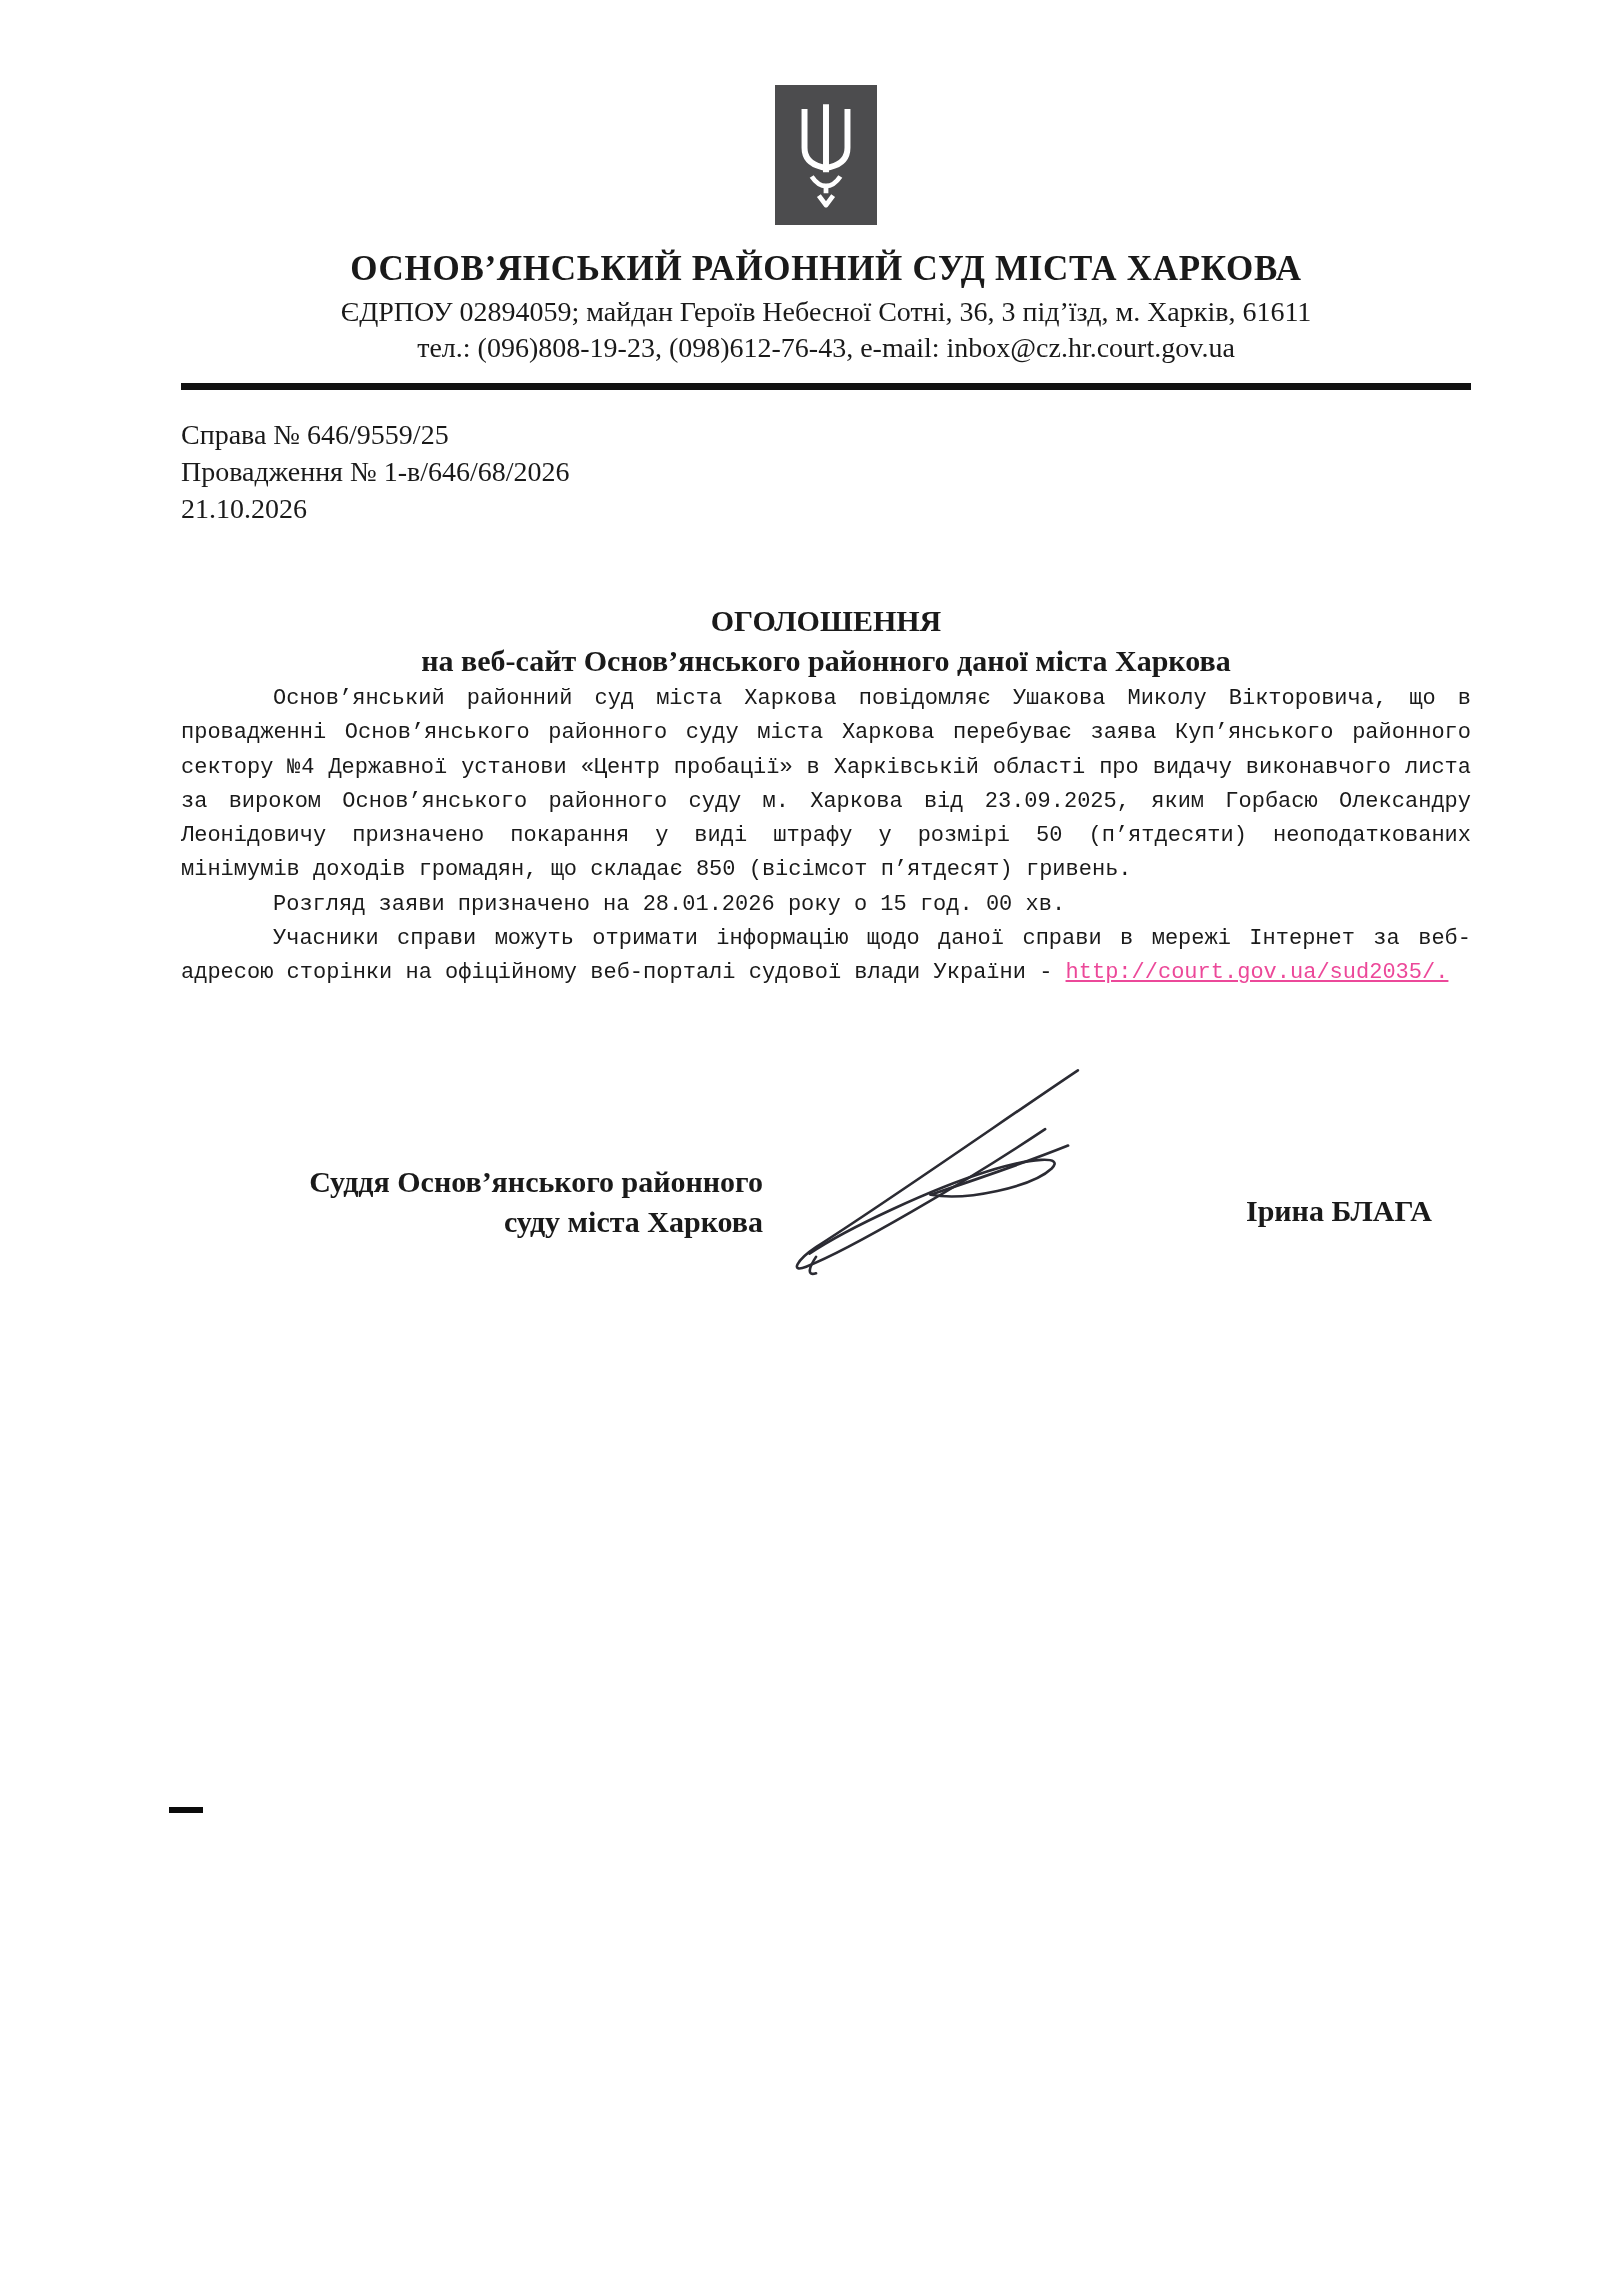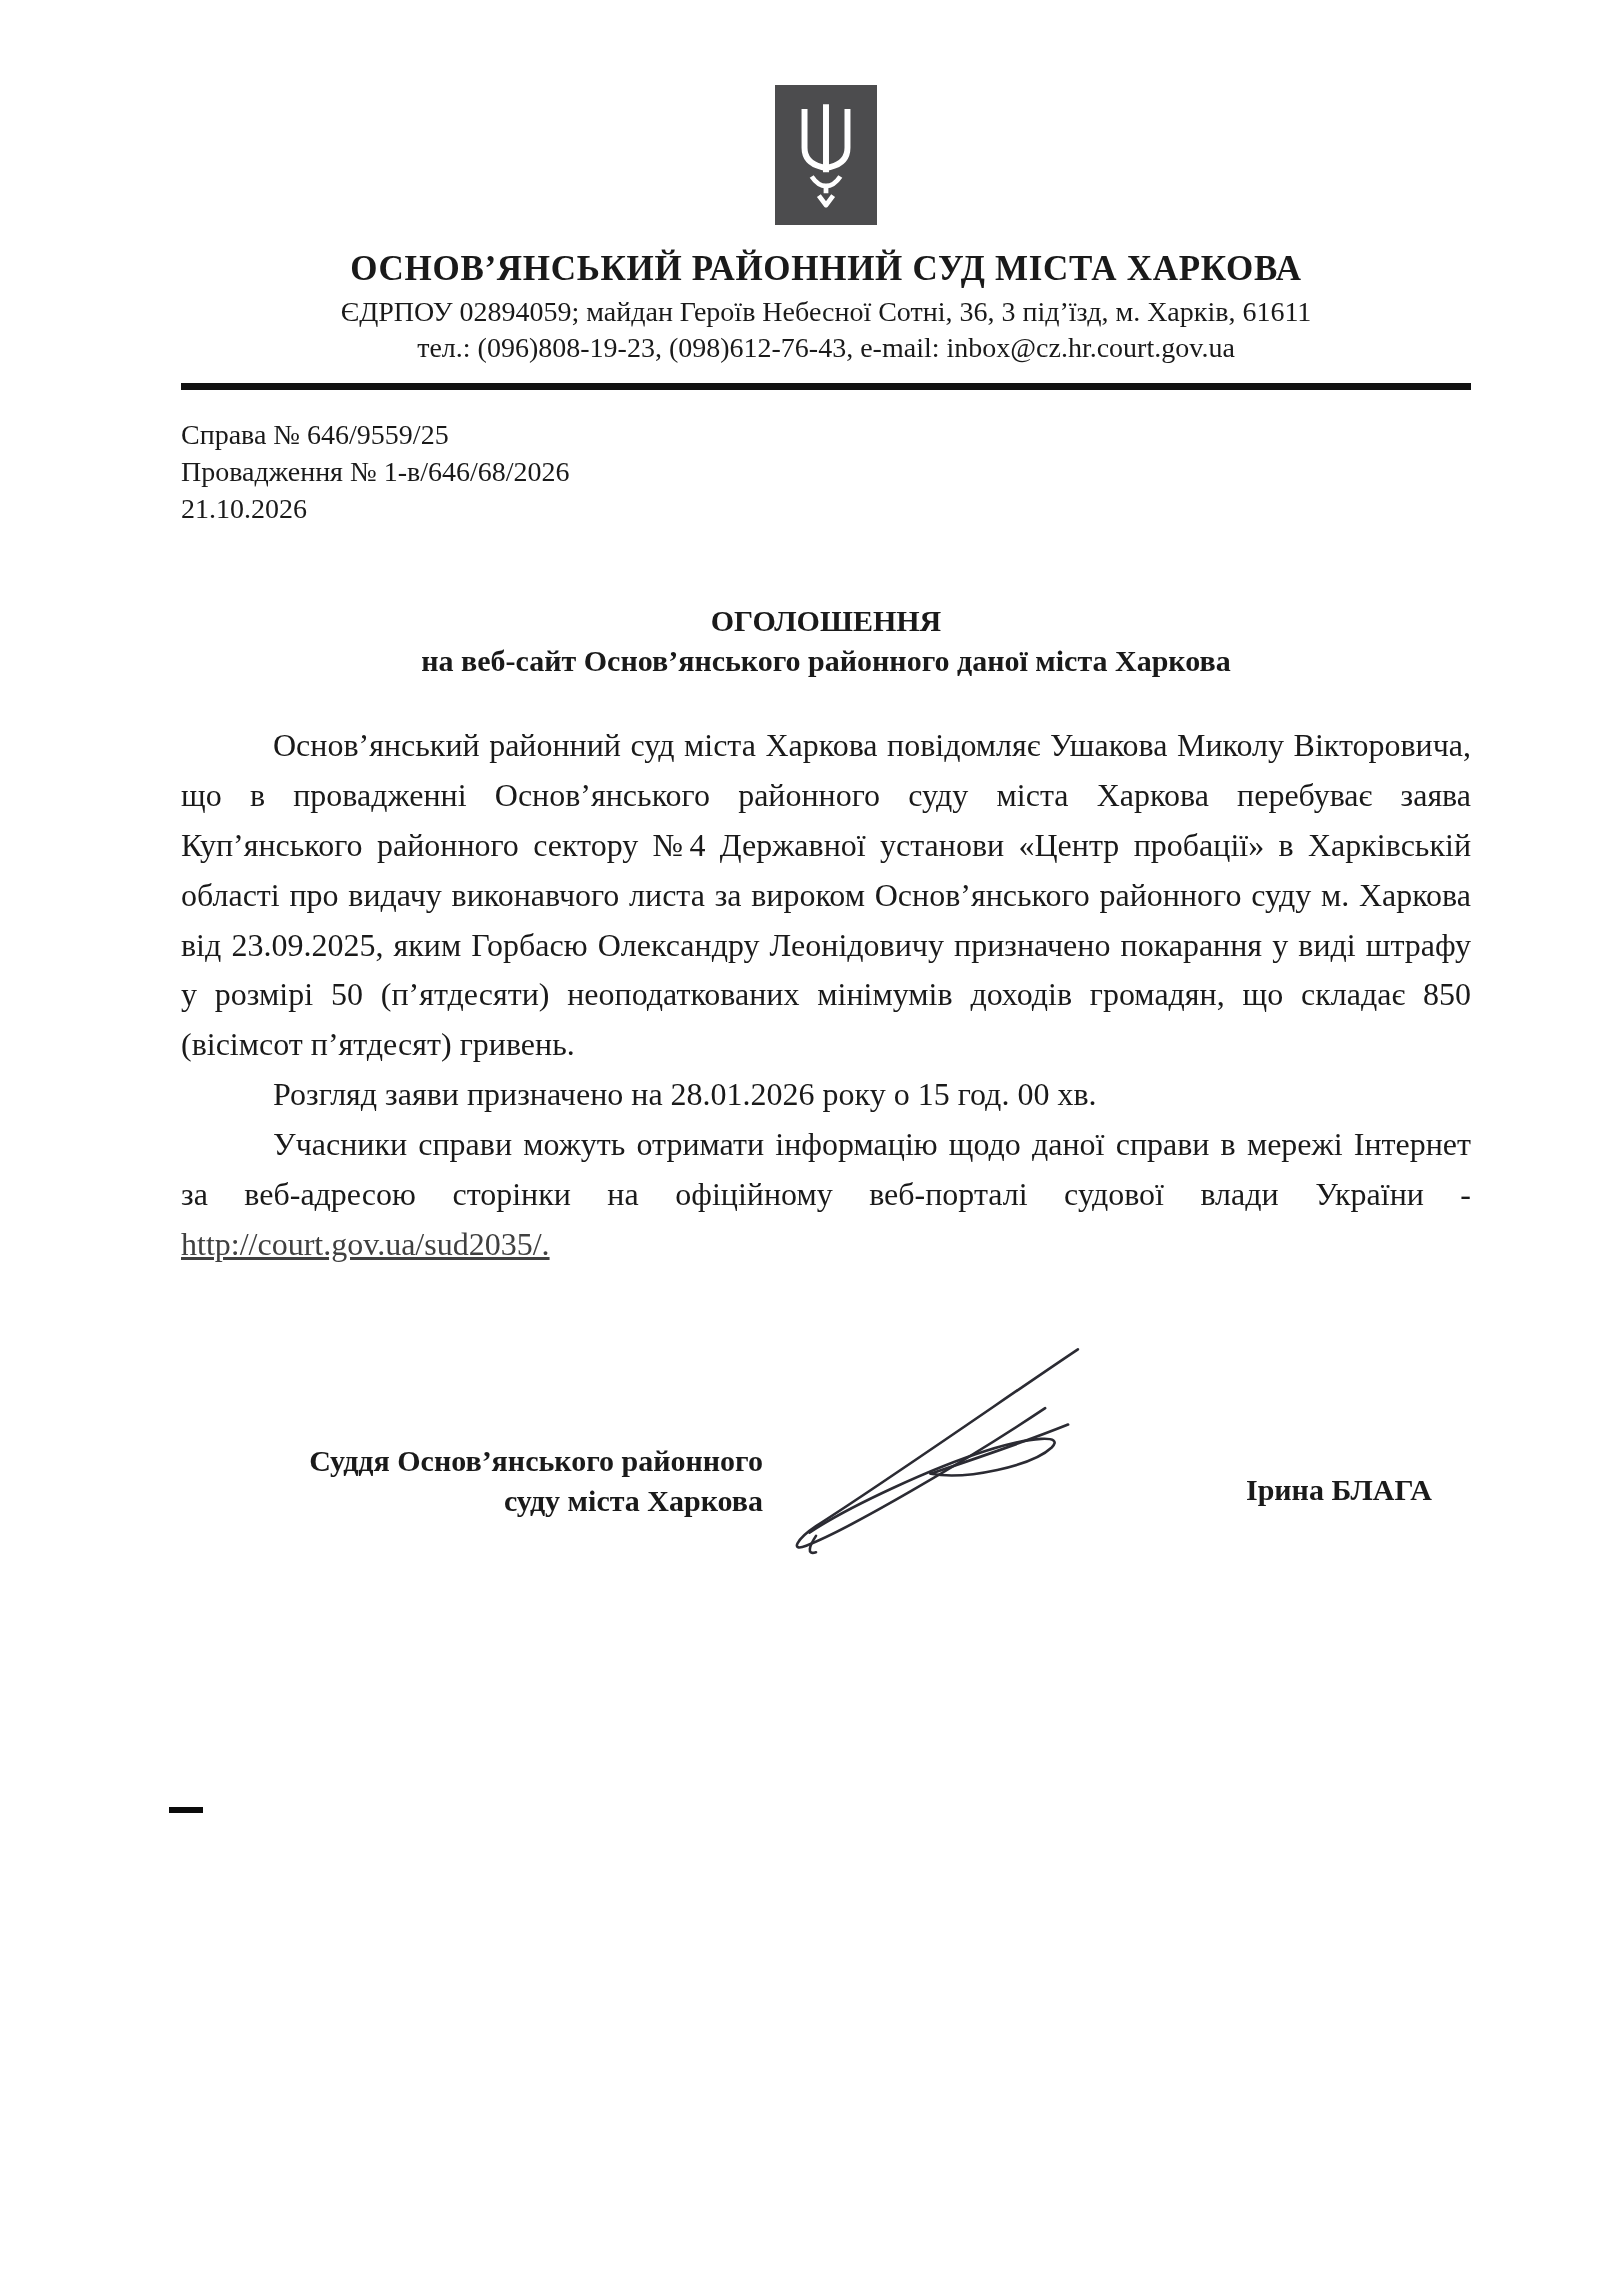--- a/index.html
+++ b/index.html
@@ -71,32 +71,32 @@
   .doc-title {
     margin-top: 73px;
     text-align: center;
     font-weight: bold;
     font-size: 30px;
     line-height: 1.35;
   }
 
   
   .doc-body {
-    margin-top: 39px;
-    font-size: 32px;
+    font-size: 22px;
     line-height: 1.56;
     text-align: justify;
+    font-family: Liberation Mono, monospace;
   }
   .doc-body p {
     margin: 0;
     text-indent: 92px;
   }
   .doc-link {
     text-decoration: underline;
-    color: #404040;
+    color: #ec4899;
   }
 
   
   .signature-row {
     position: relative;
     margin-top: 79px;
     height: 275px;
   }
   .judge-title {
     position: absolute;

